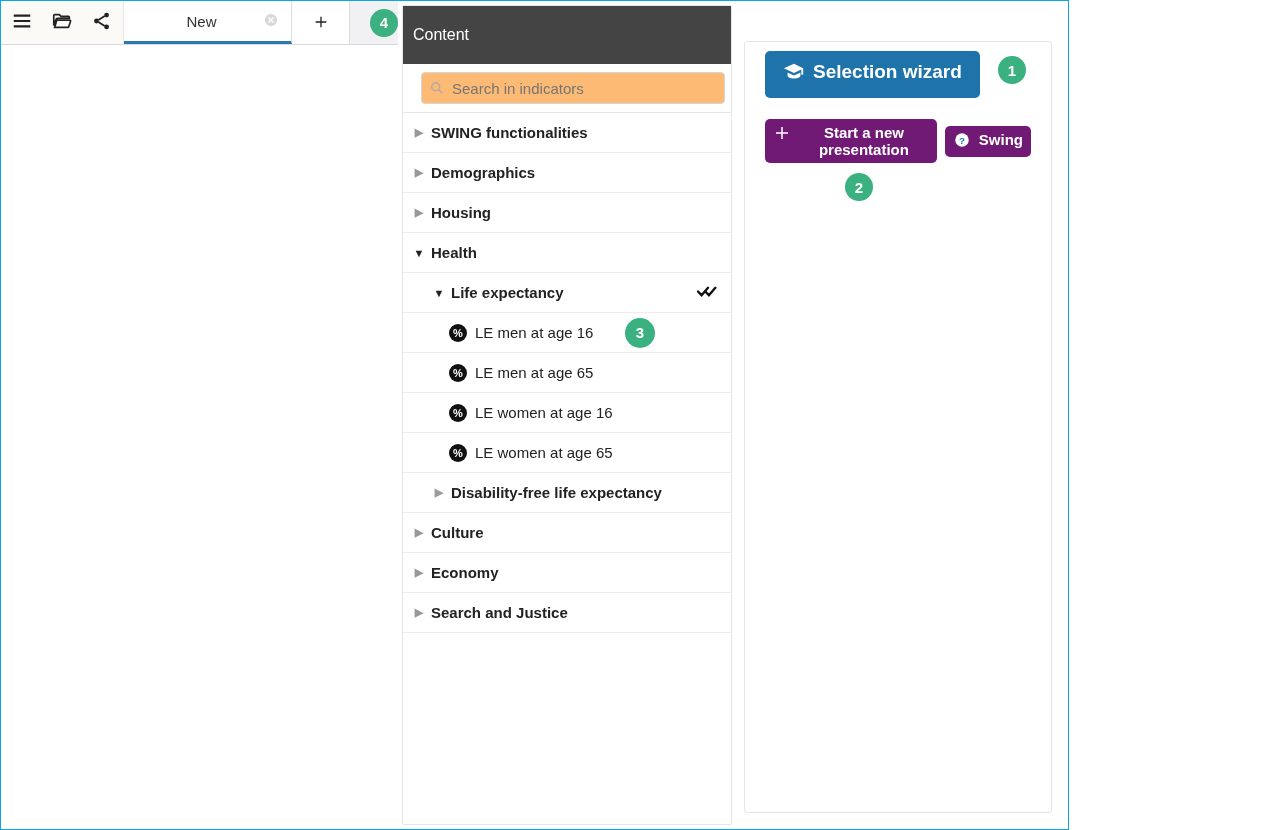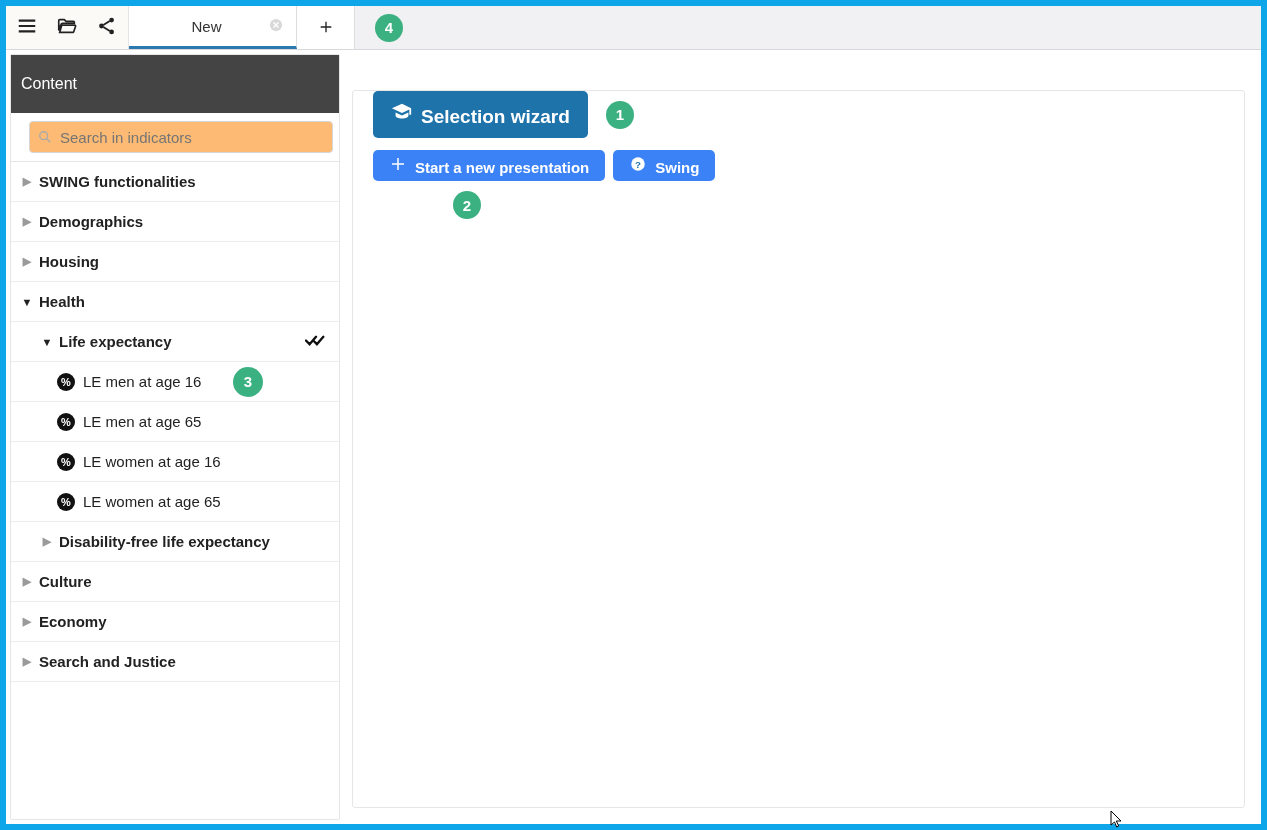--- a/index.html
+++ b/index.html
@@ -6,23 +6,23 @@
   html, body {
     margin: 0; padding: 0;
     font-family: "Segoe UI", "Helvetica Neue", Arial, sans-serif;
     font-size: 14px;
     color: #222;
     background: #fff;
     height: 100%;
     overflow: hidden;
   }
   .app {
-    display: flex; flex-direction: column;
-    height: 830px; width: 1267px;
-    border: 6px solid #0ea5e9;
+    display: flex; flex-direction: row;
+    height: 830px; width: 1069px;
+    border: 1px solid #0ea5e9;
   }
   
   .topbar {
     height: 44px;
     background: #f1f1f4;
     border-bottom: 1px solid #d8d8dc;
     display: flex;
     align-items: stretch;
   }
   .topbar-left {
@@ -164,34 +164,35 @@
     min-height: 100%;
     padding: 0 20px 20px 20px;
   }
   h1.title {
     font-size: 30px; font-weight: 800;
     margin: 12px 0 30px 0;
   }
   .btnrow { display: flex; align-items: center; gap: 18px; margin-bottom: 6px; }
   .btnrow2 { display: flex; align-items: center; gap: 8px; margin-top: 12px; }
   .btn {
-    display: inline-flex; align-items: flex-end; gap: 8px;
+    display: inline-flex; align-items: flex-start; gap: 8px;
     border: none; border-radius: 5px;
     color: #fff; cursor: pointer;
     font-weight: 600;
+    margin-top: 9px;
   }
   .btn.primary {
     background: #1e73ab;
     font-size: 19px;
     padding: 10px 18px;
   }
   .btn.small {
-    background: #3b82f6;
+    background: #701a75;
     font-size: 15px;
-    padding: 5px 16px;
+    padding: 5px 8px;
     font-weight: 600;
   }
   .btn svg { width: 18px; height: 18px; }
   .btn.primary svg { width: 22px; height: 22px; }
   .badge-under {
     margin-left: 80px; margin-top: 10px;
   }
   .cursor {
     position: absolute;
     left: 770px; top: 756px;

